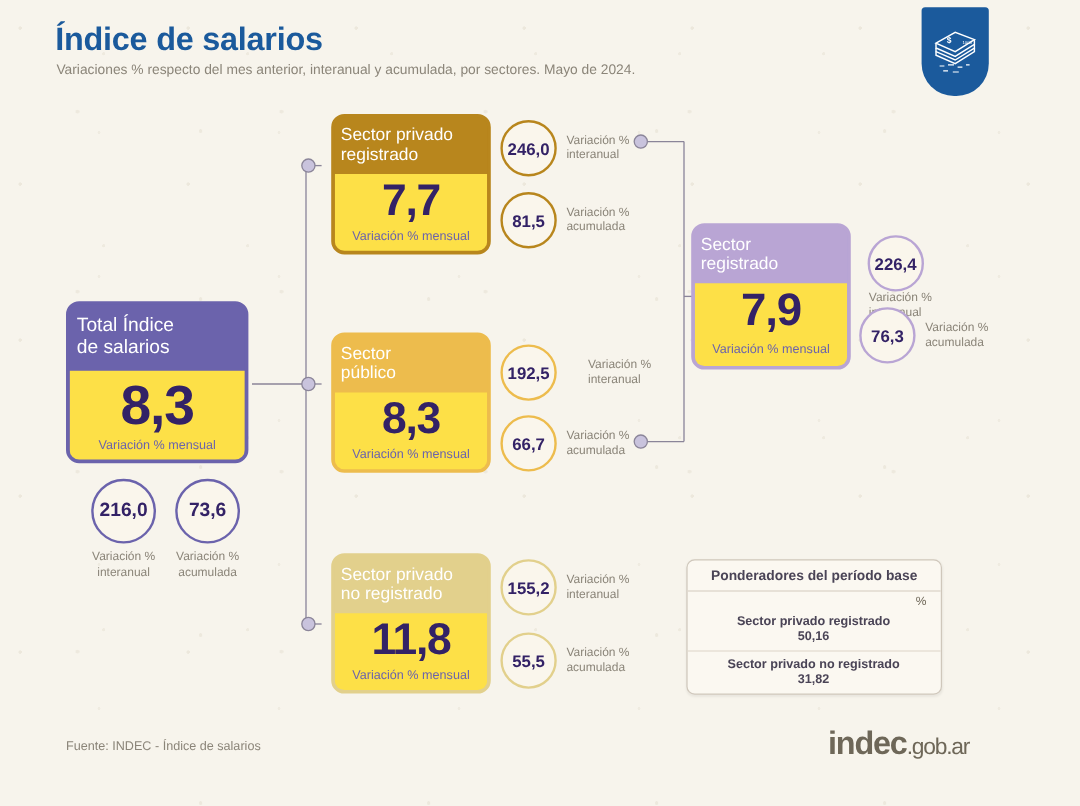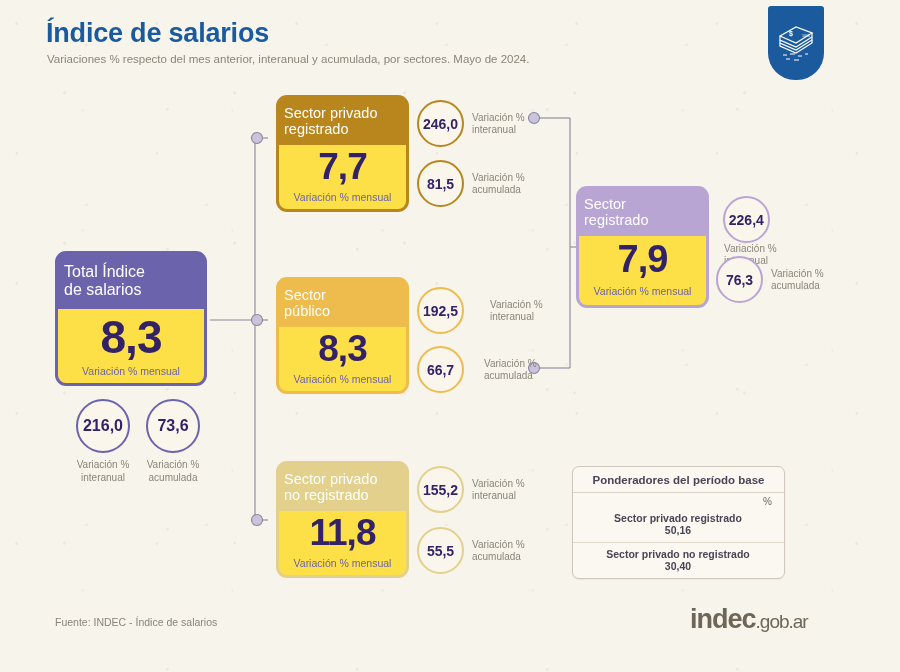--- a/index.html
+++ b/index.html
@@ -276,21 +276,21 @@
       <div class="sub">Variación % mensual</div>
     </div>
   </div>
   <div class="circ-group" style="left:417px; top:287px;gap:18px;">
     <div class="circle" style="width:47px;height:47px;font-size:14px;border:2.5px solid #edbc4d;">192,5</div>
     <div class="circ-lbl">
       <span>Variación %</span><br>
       <span>interanual</span>
     </div>
   </div>
-  <div class="circ-group" style="left:417px; top:346px;gap:12px;">
+  <div class="circ-group" style="left:417px; top:346px;">
     <div class="circle" style="width:47px;height:47px;font-size:14px;border:2.5px solid #edbc4d;">66,7</div>
     <div class="circ-lbl">
       <span>Variación %</span><br>
       <span>acumulada</span>
     </div>
   </div>
 
   <div class="card" id="card-snr">
     <div class="cap">
       <span>Sector privado</span><br>
@@ -343,21 +343,21 @@
 
   <div id="pond">
     <div class="p-title">Ponderadores del período base</div>
     <div class="p-pct">%</div>
     <div class="p-row">
       <span>Sector privado registrado</span>
       <span class="p-val">50,16</span>
     </div>
     <div class="p-row">
       <span>Sector privado no registrado</span>
-      <span class="p-val">30,40</span>
+      <span class="p-val">31,82</span>
     </div>
   </div>
 
   <div id="src">Fuente: INDEC - Índice de salarios</div>
   <div id="logo">
     <span class="b">indec</span><span class="s">.gob.ar</span>
   </div>
 
 </div>
 

